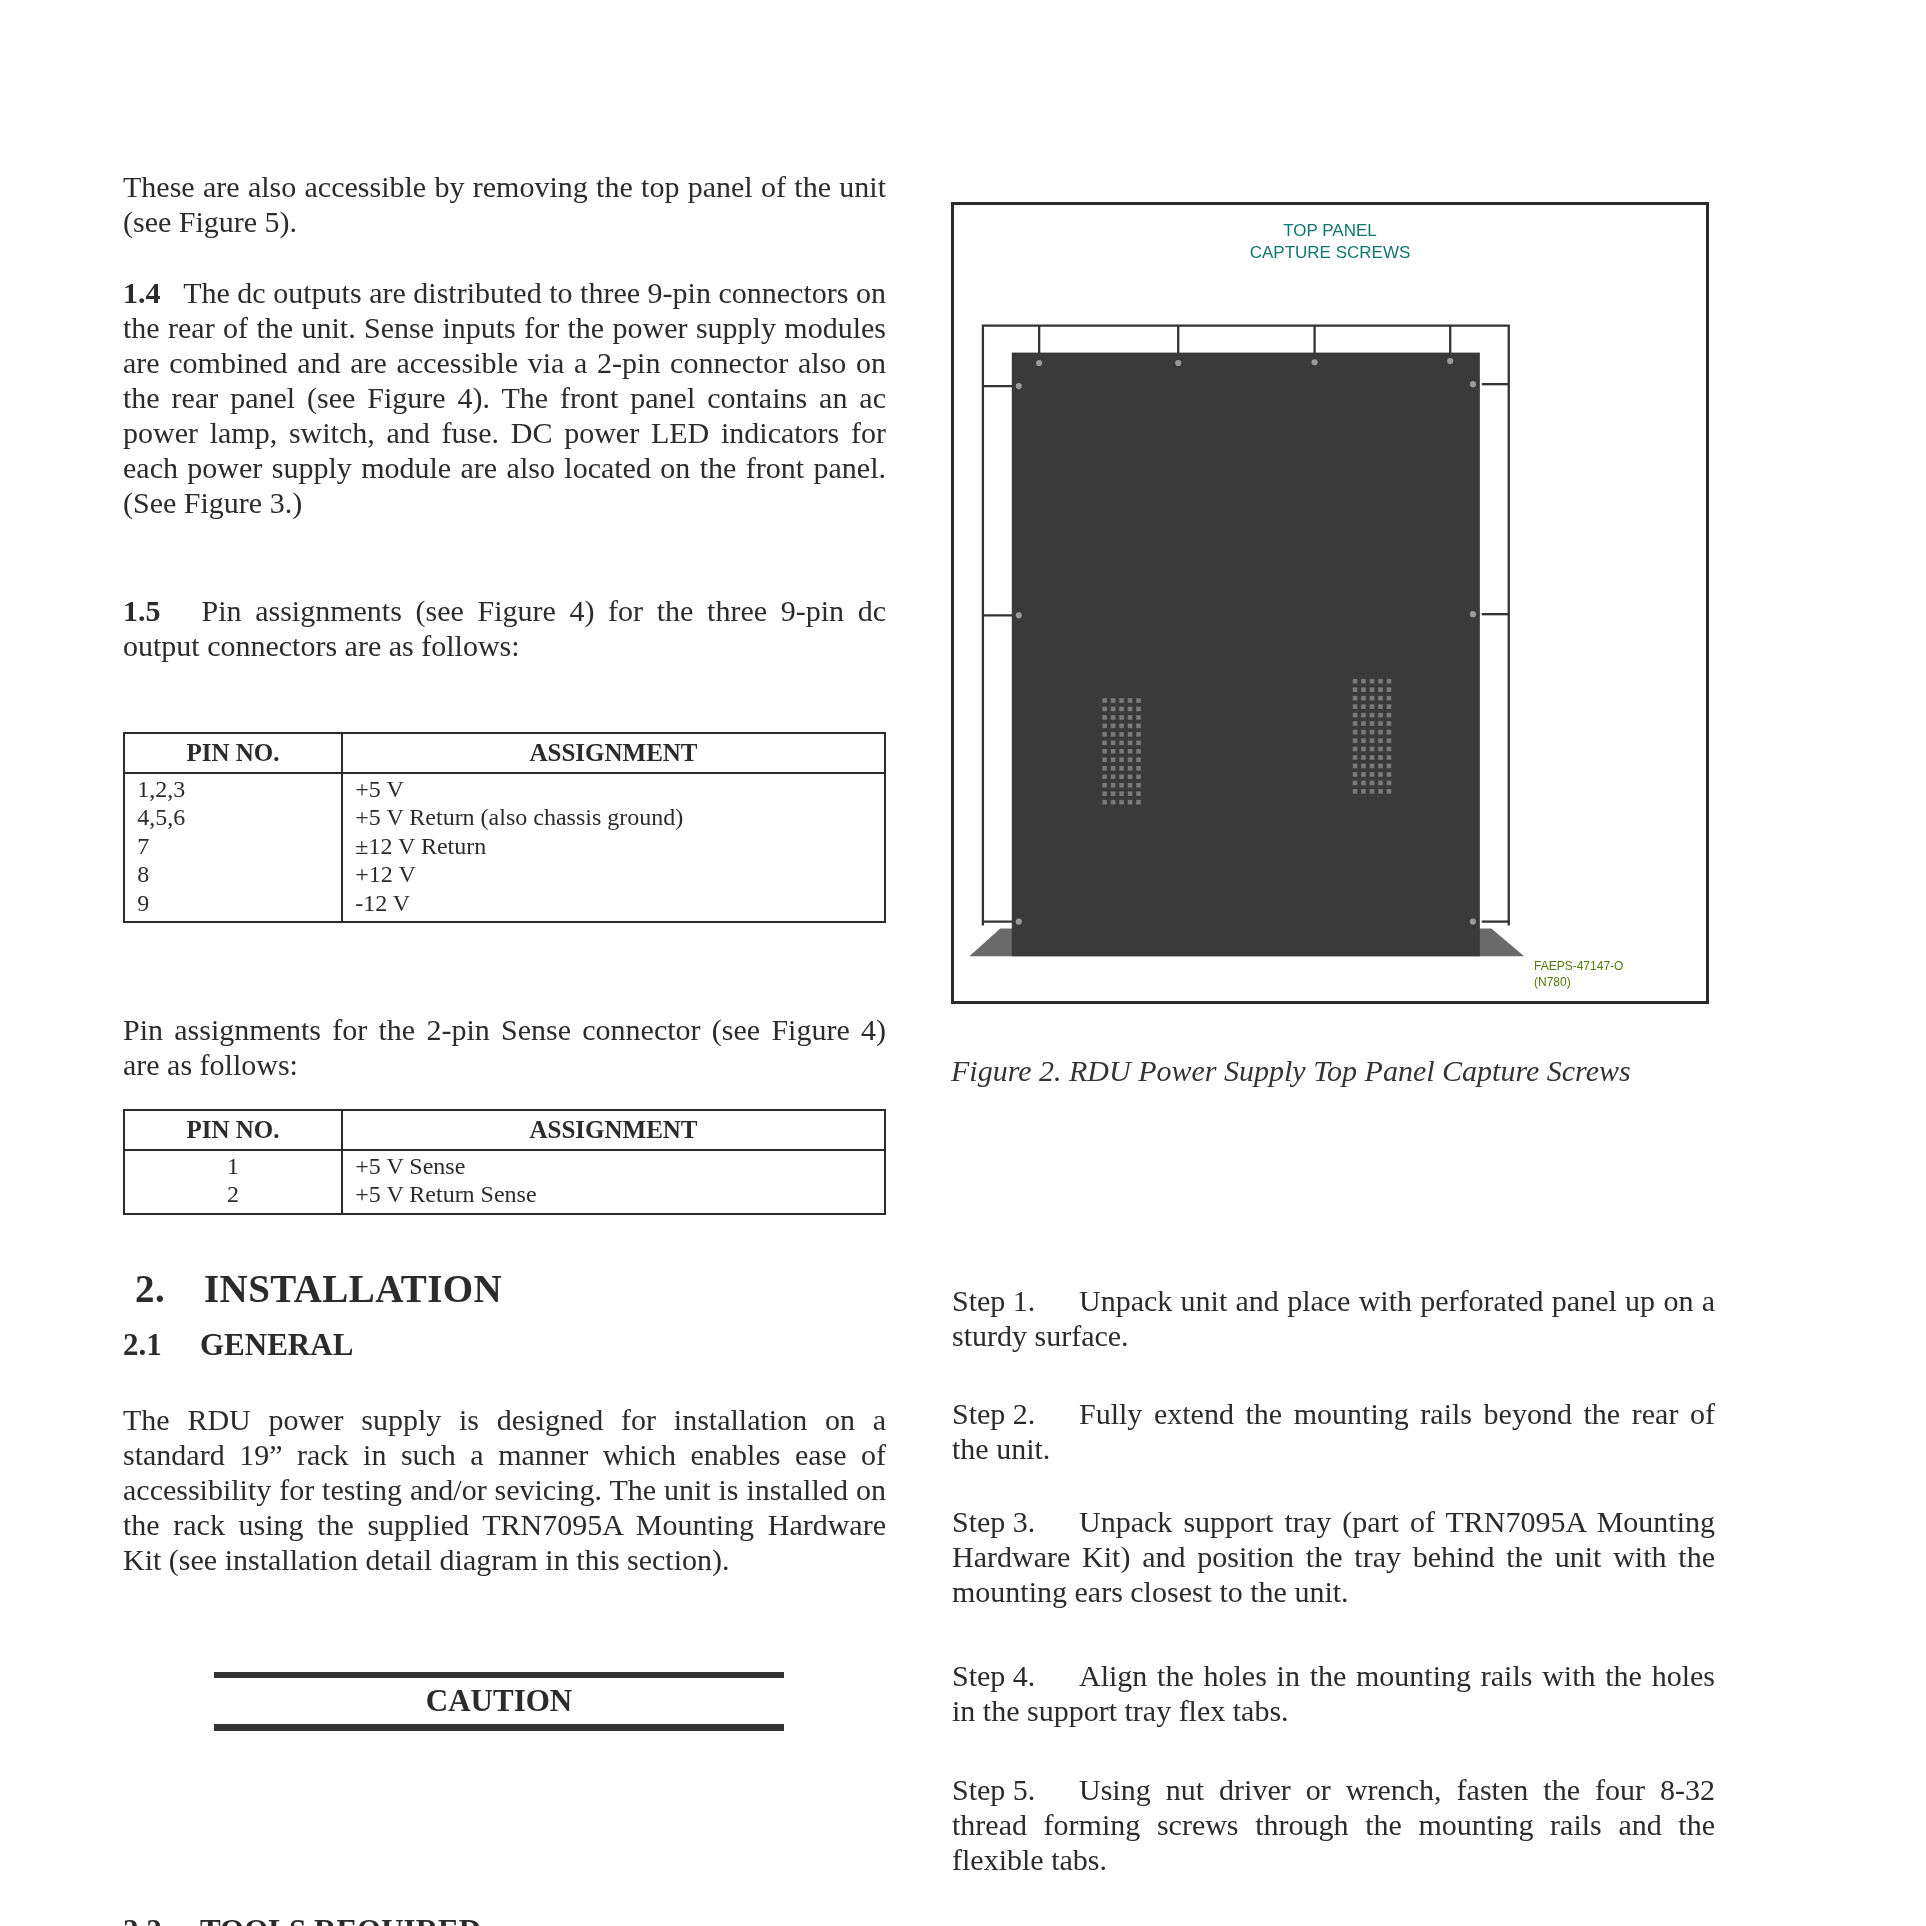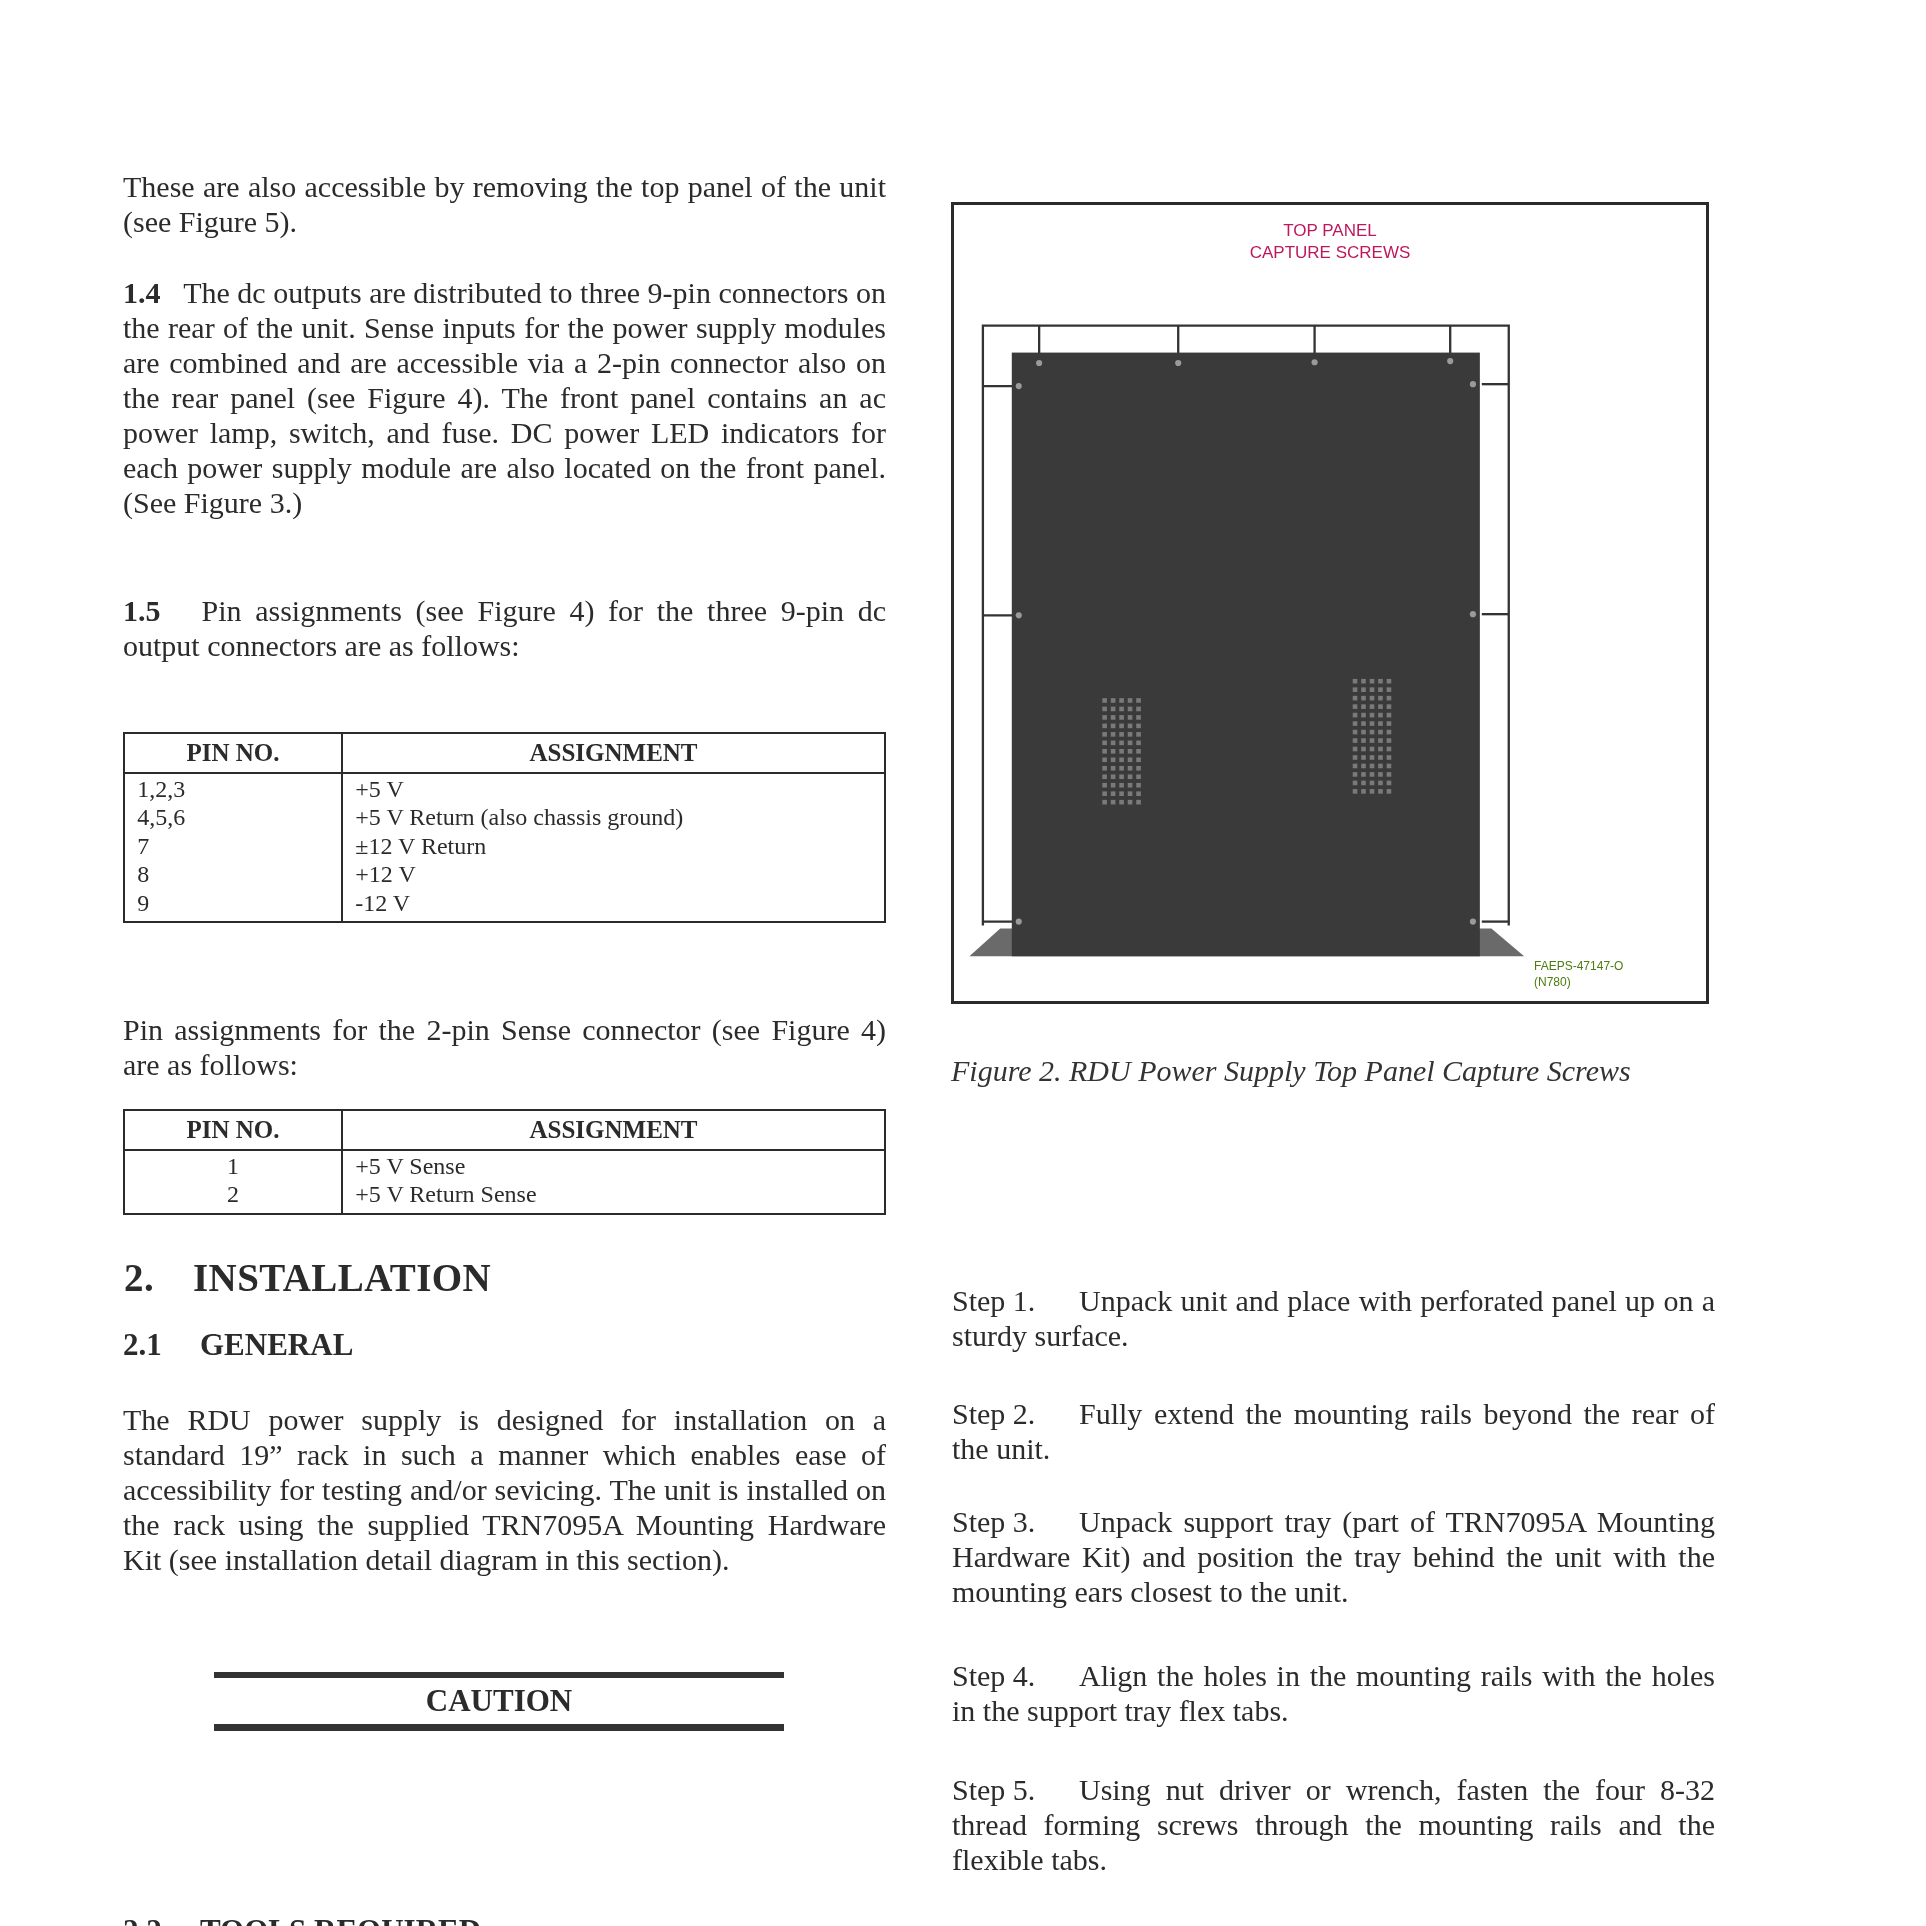--- a/index.html
+++ b/index.html
@@ -17,28 +17,28 @@
   table.pins th { font-weight: bold; font-size: 25px; padding: 5.4px 0 3.9px 0; border-bottom: 2.7px solid #2b2b2b; border-radius: 17px; }
   table.pins td { padding: 0 0 0 12.3px; vertical-align: top; }
   table.pins th.c1, table.pins td.c1 { border-right: 2.3px solid #2b2b2b; }
   table.pins tbody tr:first-child td { padding-top: 1px; }
   table.pins tbody tr:last-child td { padding-bottom: 3.9px; }
   table.pins td.center { text-align: center; padding-left: 0; }
 
   
   .figure-box { position: absolute; left: 951px; top: 202px; width: 758px; height: 802px;
                 border: 3.1px solid #2b2b2b; box-sizing: border-box; background: #fff; }
-  .fig-label { position: absolute; font-family: "Liberation Sans", sans-serif; color: #be185d;
+  .fig-label { position: absolute; font-family: "Liberation Sans", sans-serif; color: #0f766e;
                text-align: center; font-size: 17px; line-height: 21.6px; }
   .fig-code { position: absolute; font-family: "Liberation Sans", sans-serif; color: #4d7c0f;
               font-size: 12px; line-height: 16px; }
   .fig-caption { position: absolute; left: 951px; top: 1054px; width: 770px;
                  font-family: "Liberation Serif", serif; font-style: italic; font-size: 30px; color: #333; }
 
-  h1.sec { position: absolute; margin: 1px; font-size: 39px; font-weight: bold; letter-spacing: 0.4px; }
+  h1.sec { position: absolute; margin: 12px; font-size: 39px; font-weight: bold; letter-spacing: 0.4px; }
   h2.sub { position: absolute; margin: 0; font-size: 31px; font-weight: bold; }
   .secnum { display: inline-block; width: 69px; }
   .subnum { display: inline-block; width: 77px; }
 
   .caution { position: absolute; left: 214px; top: 1672px; width: 570px; }
   .caution .bar { height: 6.2px; background: #333; }
   .caution .title { text-align: center; font-weight: bold; font-size: 31px; line-height: 37px; margin-top: 3.9px; }
   .caution .body { font-size: 30px; line-height: 35px; text-align: justify; }
 
   .step .label { display: inline-block; width: 127px; }

